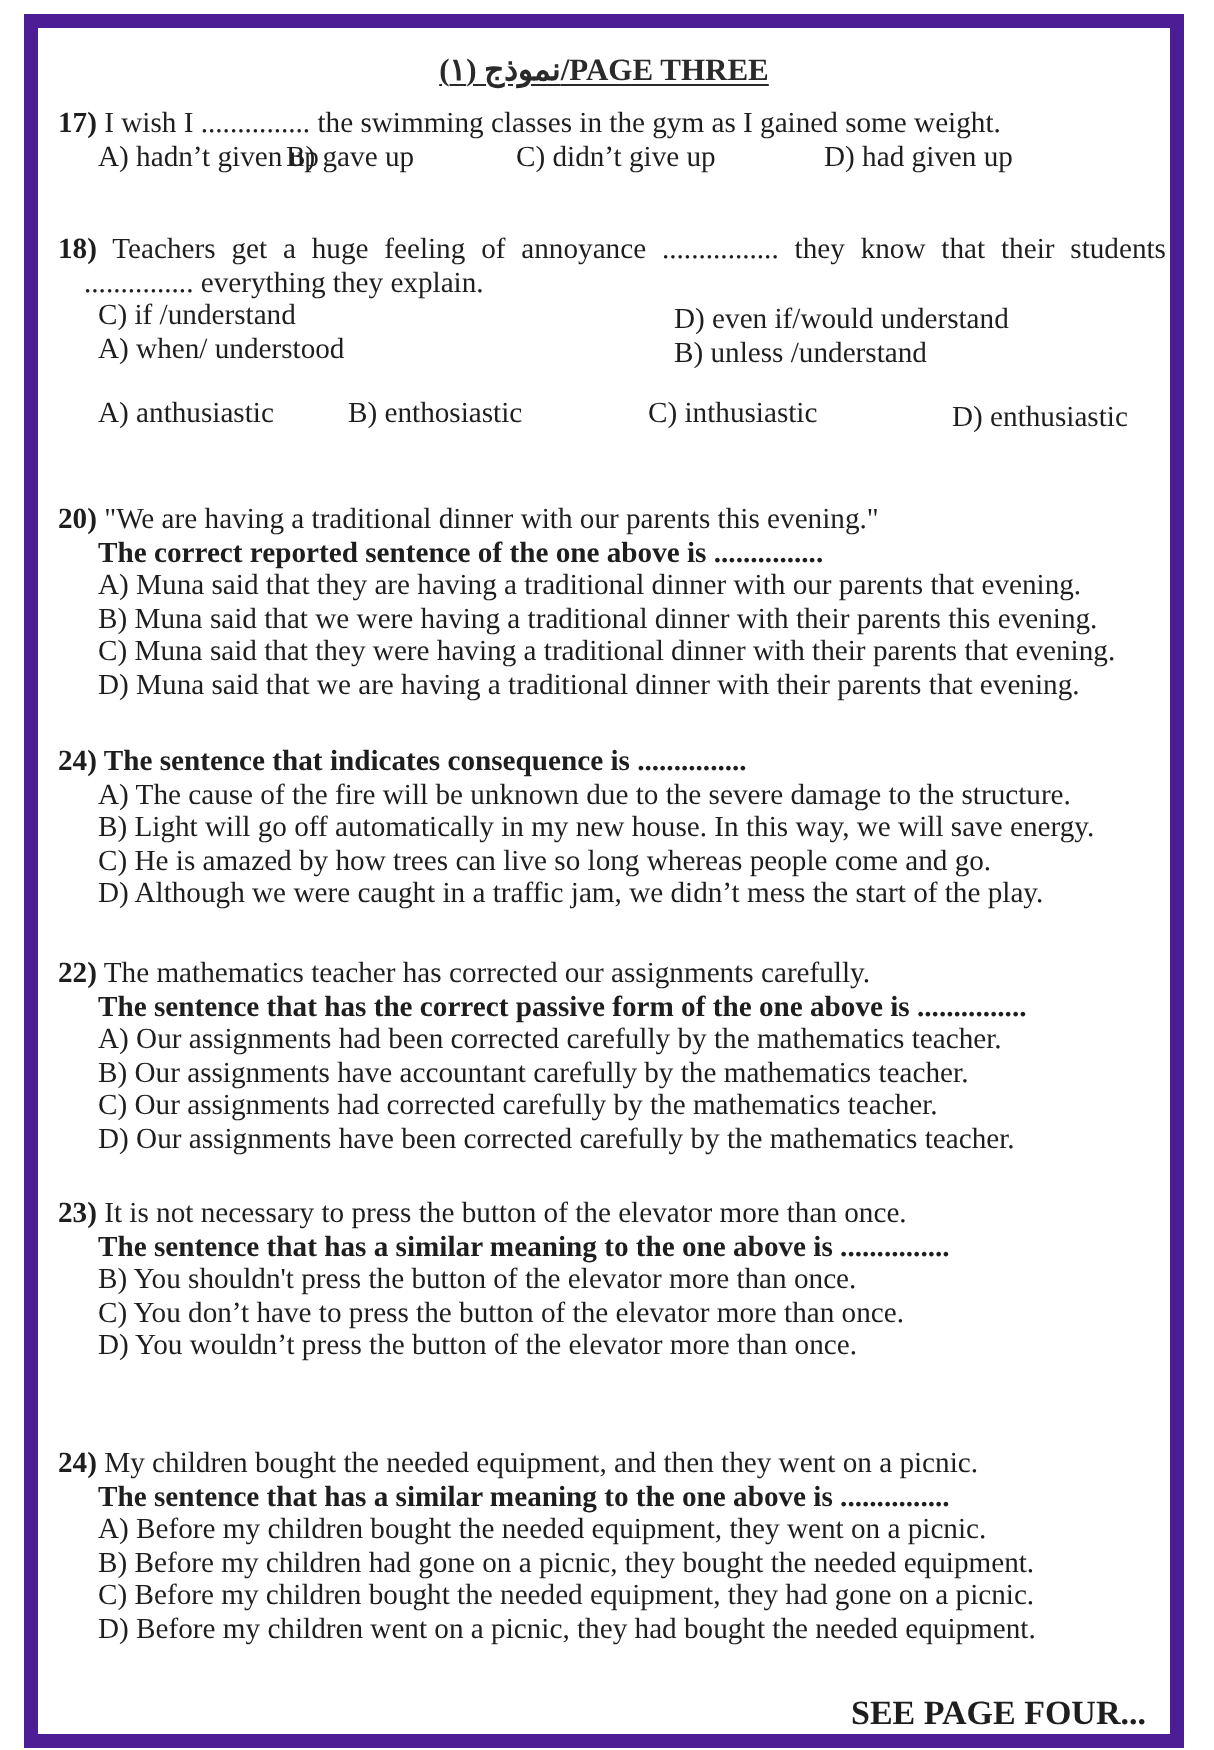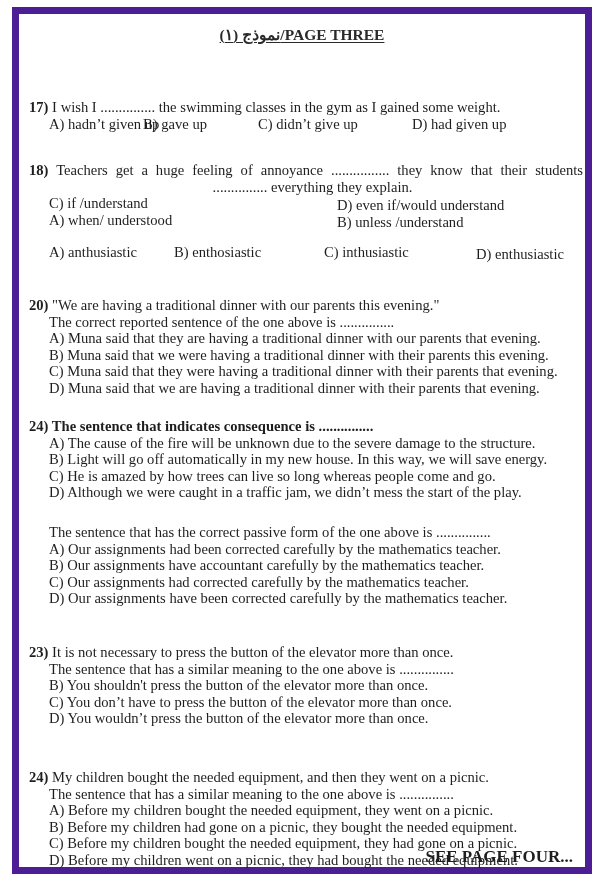--- a/index.html
+++ b/index.html
@@ -11,36 +11,36 @@
   .frame {
     position: absolute; left: 12px; top: 7px; width: 566px; height: 853px;
     border: 7px solid #4c1d95;
     box-sizing: content-box;
   }
   .title {
     position: absolute; top: 12px; left: 0; right: 0; text-align: center;
     font-weight: bold; font-size: 15.5px; color: #2a2a2a;
   }
   .title span.t { text-decoration: underline; text-underline-offset: 2px; }
-  .q { position: absolute; left: 10px; right: 2px; font-size: 14.6px; line-height: 16.6px; margin-top: 45px; }
+  .q { position: absolute; left: 10px; right: 2px; font-size: 14.6px; line-height: 16.6px; }
   .q .num { font-weight: bold; }
-  .q .instr { font-weight: normal; padding-left: 20px; }
+  .q .instr { font-weight: bold; padding-left: 20px; }
   .q .opt { padding-left: 20px; white-space: nowrap; }
   .row { display: flex; padding-left: 20px; }
   .row .c { white-space: nowrap; }
   .q17 { top: 40px; }
   .q18 { top: 103px; }
   .q19 { top: 185px; }
   .q20 { top: 238px; }
   .q21 { top: 359px; }
   .q22 { top: 465px; }
   .q23 { top: 585px; }
   .q24 { top: 710px; }
   .q18 .stemline { text-align: justify; text-align-last: justify; }
-  .q18 .stem2 { padding-left: 13px; text-align: center; }
+  .q18 .stem2 { padding-left: 13px; }
   .see {
     position: absolute; right: 12px; top: 833px;
     font-weight: bold; font-size: 17px;
   }
 </style>
 </head>
 <body>
 
 <div class="frame">
 
@@ -91,20 +91,21 @@
 
   <div class="q q21">
     <div style="font-weight:bold"><span class="num">24)</span><span> The sentence that indicates consequence is ...............</span></div>
     <div class="opt">A) The cause of the fire will be unknown due to the severe damage to the structure.</div>
     <div class="opt">B)  Light will go off automatically in my new house. In this way, we will save energy.</div>
     <div class="opt">C) He is amazed by how trees can live so long whereas people come and go.</div>
     <div class="opt">D) Although we were caught in a traffic jam, we didn’t mess the start of the play.</div>
   </div>
 
   <div class="q q22">
+    <div><span class="num">22)</span><span> The mathematics teacher has corrected our assignments carefully.</span></div>
     <div class="instr">The sentence that has the correct passive form of the one above is ...............</div>
     <div class="opt">A) Our assignments had been corrected carefully by the mathematics teacher.</div>
     <div class="opt">B) Our assignments have accountant carefully by the mathematics teacher.</div>
     <div class="opt">C) Our assignments had corrected carefully by the mathematics teacher.</div>
     <div class="opt">D) Our assignments have been corrected carefully by the mathematics teacher.</div>
   </div>
 
   <div class="q q23">
     <div><span class="num">23)</span><span> It is not necessary to press the button of the elevator more than once.</span></div>
     <div class="instr">The sentence that has a similar meaning to the one above is ...............</div>

